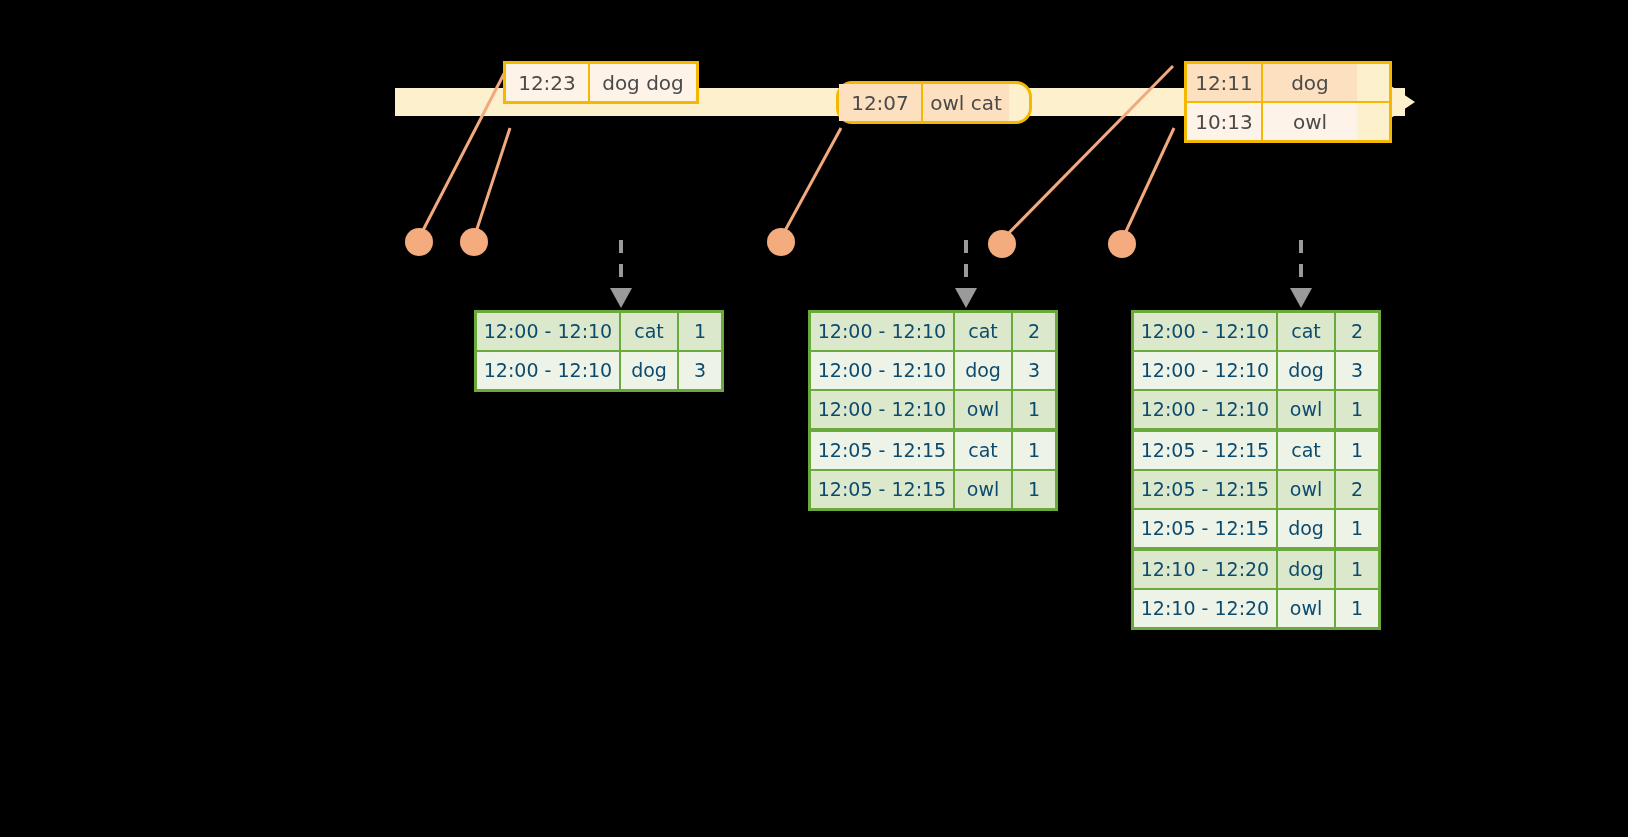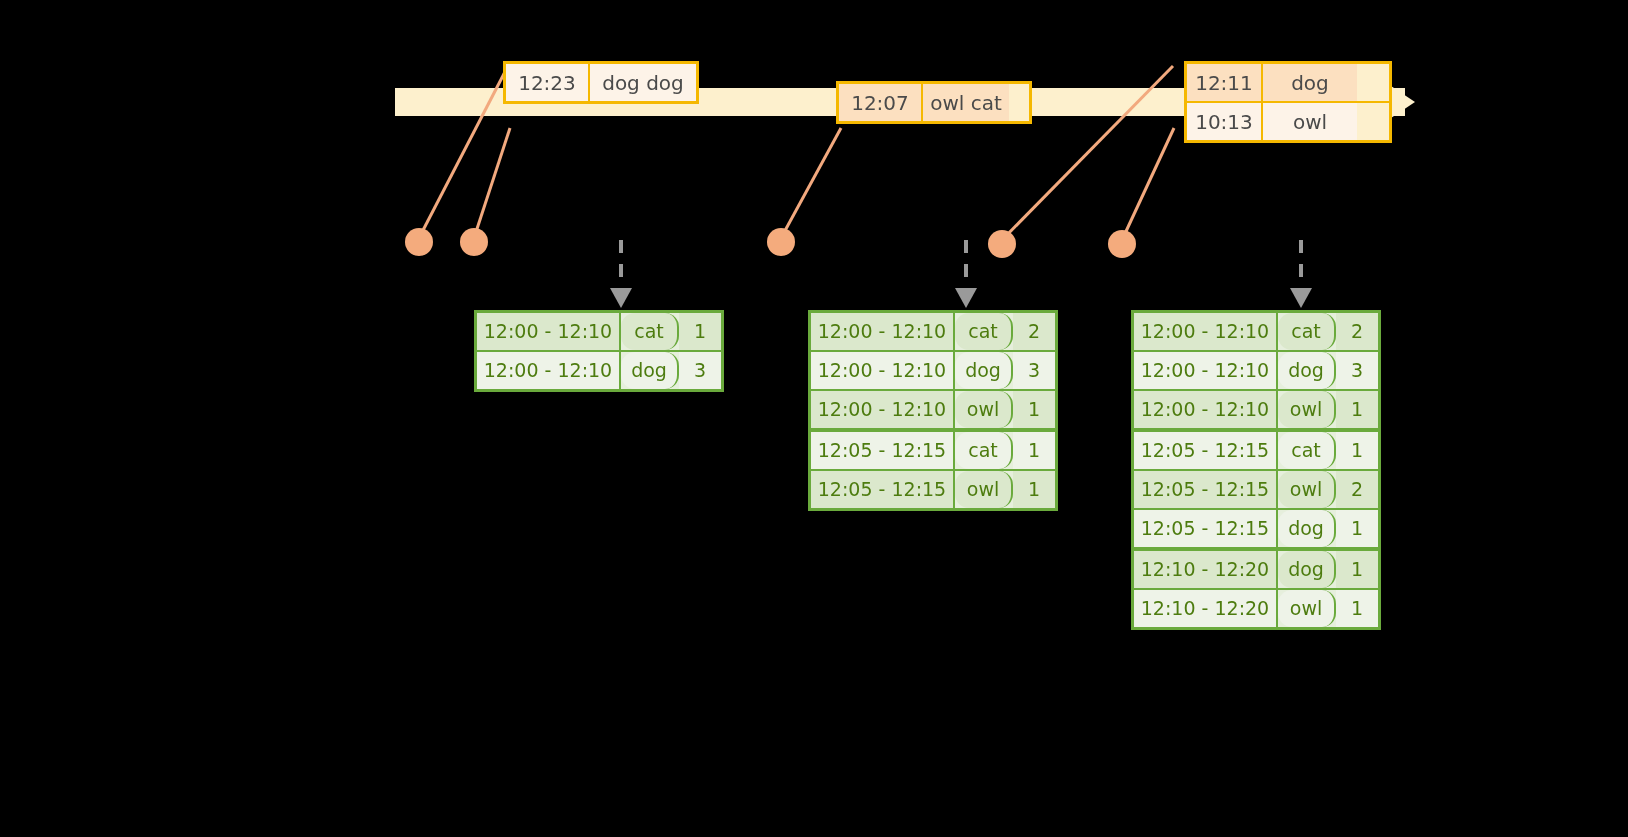--- a/index.html
+++ b/index.html
@@ -68,21 +68,21 @@
   }
   .event-row.shade-dark .event-time,
   .event-row.shade-dark .event-words { background: #fce0c0; }
   .event-row.shade-light .event-time,
   .event-row.shade-light .event-words { background: #fdf3e8; }
 
   #event-group-1 { left: 503px; top: 61px; width: 196px; }
   #event-group-1 .event-time  { width: 84px; }
   #event-group-1 .event-words { width: 106px; }
 
-  #event-group-2 { left: 836px; top: 81px; width: 196px; }
+  #event-group-2 { left: 836px; top: 81px; width: 196px; border-radius: 16px; }
   #event-group-2 .event-time  { width: 84px; }
   #event-group-2 .event-words { width: 86px; }
 
   #event-group-3 { left: 1168px; top: 61px; width: 208px; margin-left: 16px; }
   #event-group-3 .event-time  { width: 76px; }
   #event-group-3 .event-words { width: 94px; }
 
   
   .result-table {
     position: absolute;
@@ -99,24 +99,24 @@
   .res-row:last-child { border-bottom: none; }
   .res-row.group-end { border-bottom: 4px solid #6aaa3c; }
   .res-window, .res-word, .res-count {
     display: flex;
     align-items: center;
     justify-content: center;
     font-size: 19px;
     line-height: 1;
     height: 37px;
     box-sizing: border-box;
-    color: #4d7c0f;
+    color: #0c4a6e;
   }
   .res-window { border-right: 2px solid #6aaa3c; }
-  .res-word   { border-right: 2px solid #6aaa3c; border-radius: 14px; }
+  .res-word   { border-right: 2px solid #6aaa3c; }
   .res-row.shade-dark  .res-window,
   .res-row.shade-dark  .res-word,
   .res-row.shade-dark  .res-count { background: #dbe8cc; }
   .res-row.shade-light .res-window,
   .res-row.shade-light .res-word,
   .res-row.shade-light .res-count { background: #eef3e8; }
 
   #result-table-1 { left: 474px; top: 310px; width: 250px; }
   #result-table-1 .res-window { width: 144px; }
   #result-table-1 .res-word   { width: 58px; }

